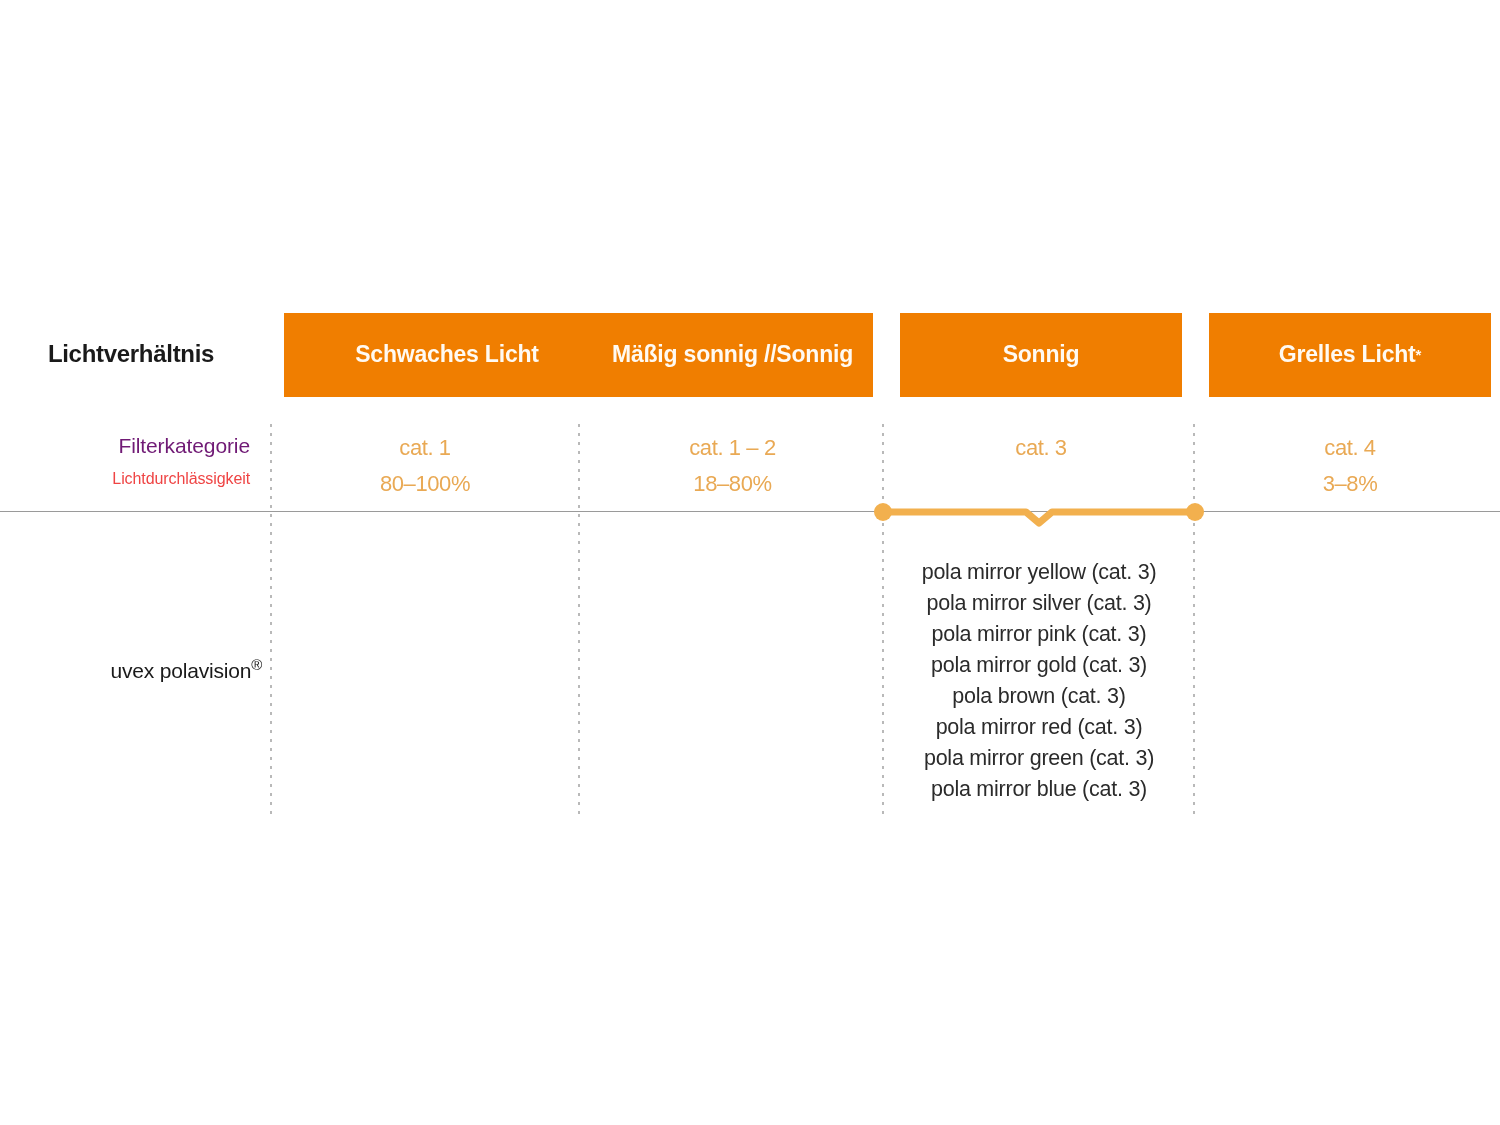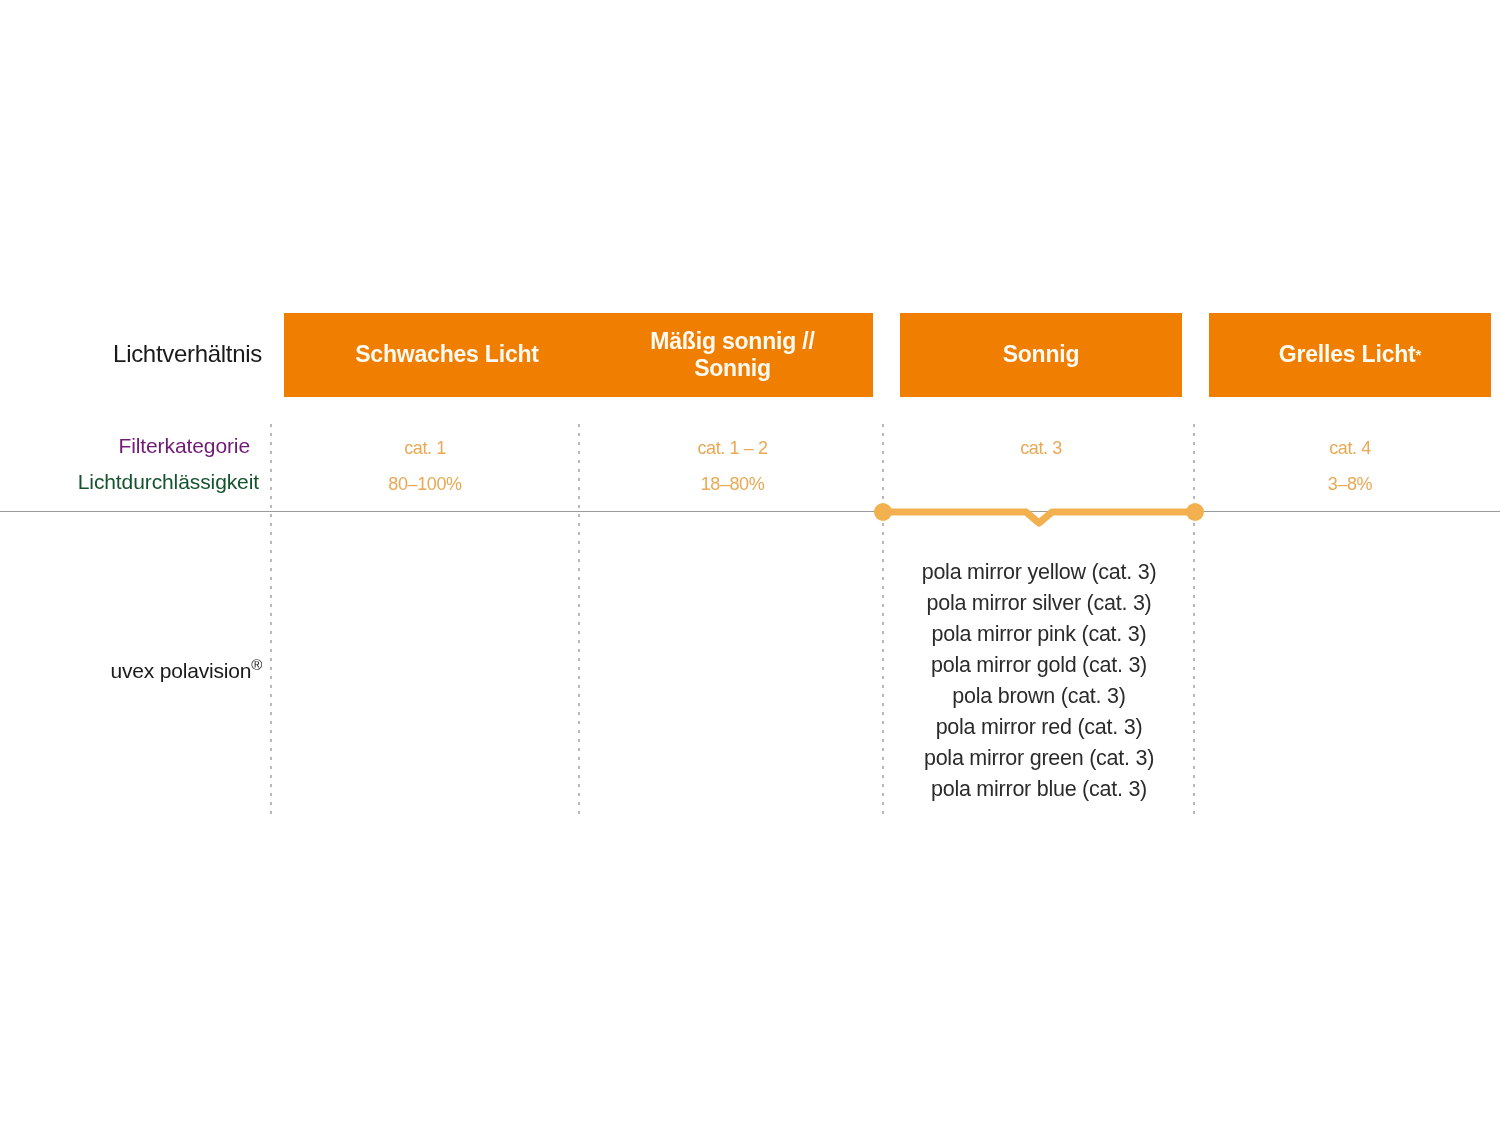--- a/index.html
+++ b/index.html
@@ -73,38 +73,39 @@
   .row-label {
     position: absolute;
     text-align: right;
     box-sizing: border-box;
   }
   #label-lichtverhaeltnis {
     left: 0;
     top: 340px;
     width: 262px;
     font-size: 24px;
-    font-weight: normal;
+    font-weight: bold;
     color: #1a1a1a;
     letter-spacing: -0.3px;
+    text-align: center;
   }
   #label-filterkategorie {
     left: 0;
     top: 434px;
     width: 250px;
     font-size: 21px;
     color: #701a75;
     letter-spacing: -0.1px;
   }
   #label-lichtdurchlaessigkeit {
-    left: 9px;
+    left: 0;
     top: 470px;
     width: 250px;
-    font-size: 21px;
-    color: #14532d;
+    font-size: 16px;
+    color: #ef4444;
     letter-spacing: -0.1px;
   }
   #label-polavision {
     left: 0;
     top: 659px;
     width: 262px;
     font-size: 21px;
     font-weight: normal;
     color: #1a1a1a;
     letter-spacing: -0.2px;
@@ -114,21 +115,21 @@
     vertical-align: super;
     line-height: 0;
   }
 
   
   .cat-cell {
     position: absolute;
     top: 430px;
     text-align: center;
     color: #e9a954;
-    font-size: 18px;
+    font-size: 22px;
     line-height: 36px;
     letter-spacing: -0.4px;
   }
   .cat-cell .cat-val { display: block; }
   .cat-cell .trans-val { display: block; }
 
   
   #bracket-marker {
     position: absolute;
     left: 866px;
@@ -165,21 +166,21 @@
   <div class="vdotted" style="left:1193px;"></div>
 
   <div class="hrule"></div>
 
   <div class="row-label" id="label-lichtverhaeltnis">Lichtverhältnis</div>
 
   <div class="cond-block" style="left:284px; width:326px;">
     <span>Schwaches Licht</span>
   </div>
 
-  <div class="cond-block" style="left:592px; width:281px; flex-direction:column;">
+  <div class="cond-block" style="left:592px; width:281px; flex-direction:row;">
     <span>Mäßig sonnig //</span>
     <span>Sonnig</span>
   </div>
 
   <div class="cond-block" style="left:900px; width:282px;">
     <span>Sonnig</span>
   </div>
 
   <div class="cond-block" style="left:1209px; width:282px;">
     <span>Grelles Licht</span>

